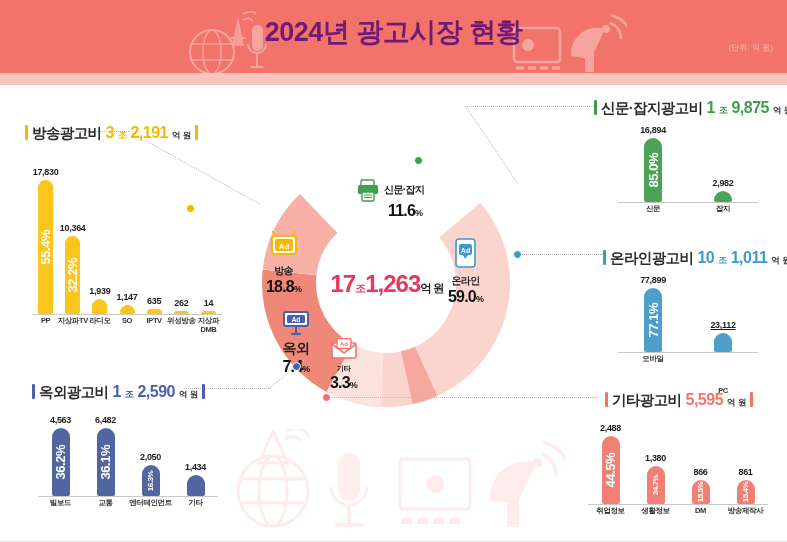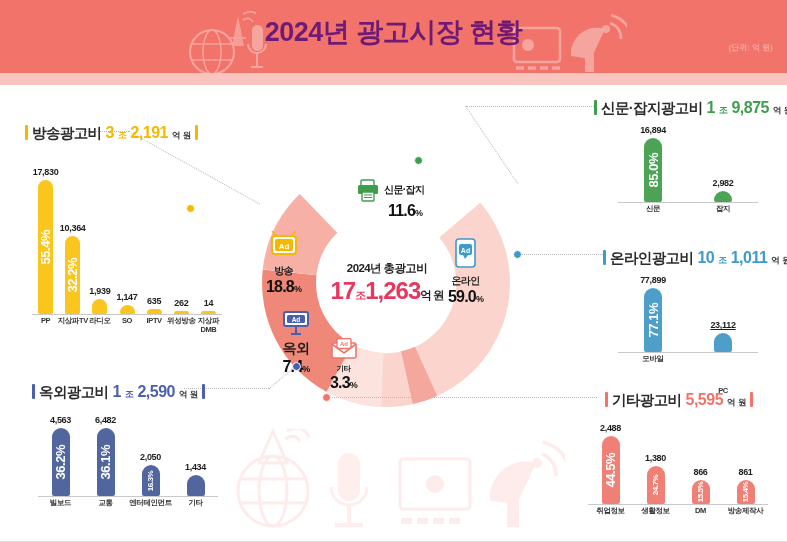--- a/index.html
+++ b/index.html
@@ -168,21 +168,20 @@
 
         <path d="M 0 -124 A 124 124 0 0 1 55.3 -111.0 L 31.2 -62.7 A 70 70 0 0 0 0 -70 Z" fill="#fce3dd" transform="rotate(182.1)"></path>
 
         <path d="M 0 -124 A 124 124 0 0 1 114.6 -47.3 L 64.7 -26.7 A 70 70 0 0 0 0 -70 Z" fill="#ef8878" transform="rotate(208.7)"></path>
 
         <path d="M 0 -124 A 124 124 0 0 1 78.9 -95.6 L 44.5 -54.0 A 70 70 0 0 0 0 -70 Z" fill="#f6b0a6" transform="rotate(276.4)"></path>
       </g>
     </svg>
 
     <div class="donut-center">
-      <div class="dc-top">2024년 총광고비</div>
       <div class="dc-amt">
         <span class="dc-num">17</span><span class="dc-jo">조</span><span class="dc-num">1,263</span><span class="dc-uk">억 원</span>
       </div>
     </div>
 
     <div class="slice-label" style="left:104px; top:20px;">
       <div class="sl-row">
         <svg class="mini-icon" width="24" height="24" viewBox="0 0 24 24">
           <rect x="5" y="2" width="13" height="6" rx="1" fill="#fff" stroke="#3f9e4d" stroke-width="1.4"></rect>
           <rect x="2" y="7" width="20" height="9" rx="1.5" fill="#3f9e4d"></rect>

